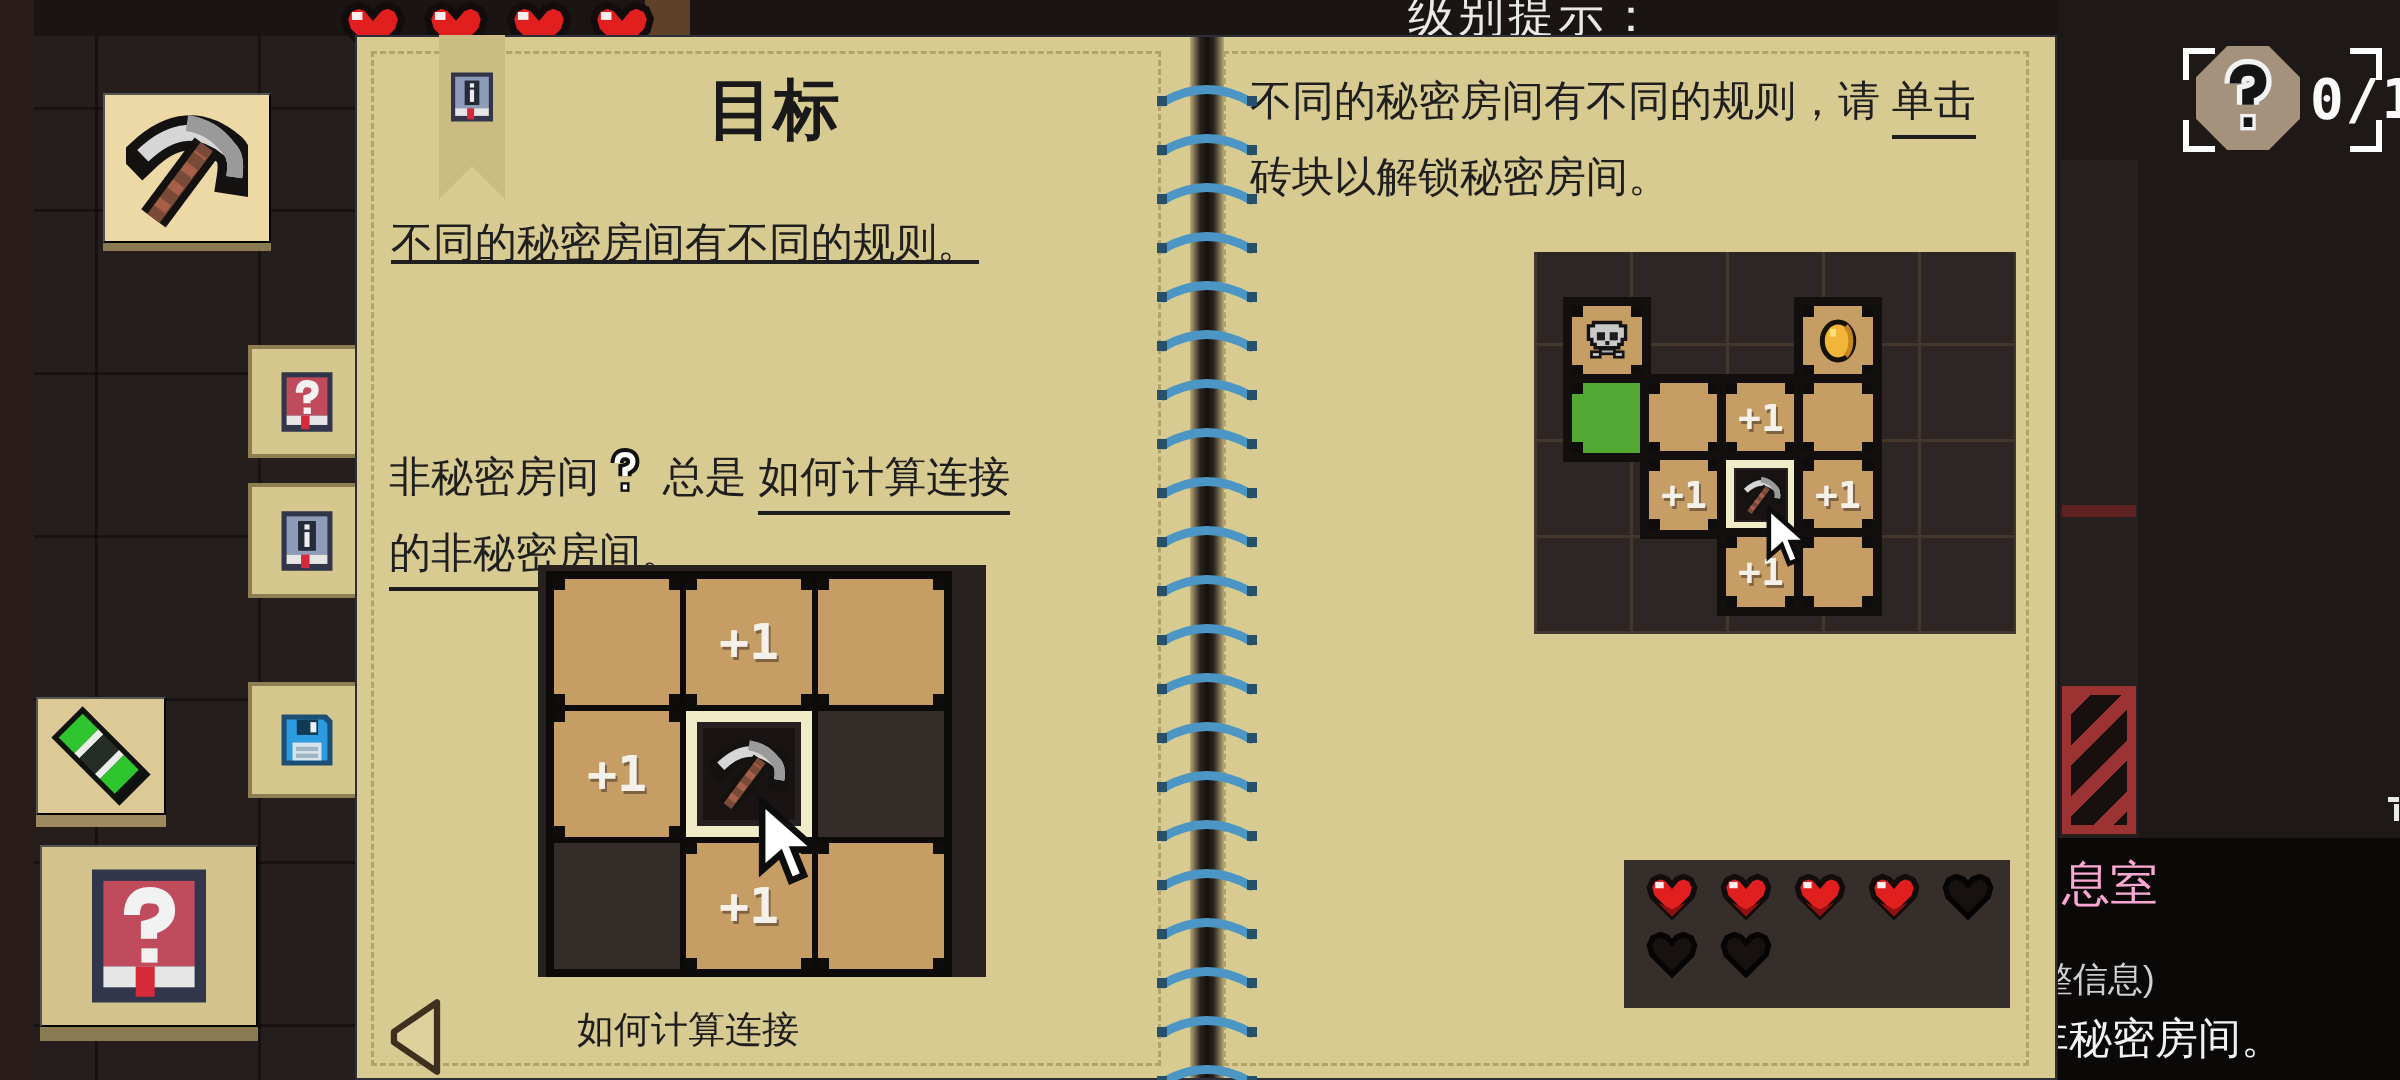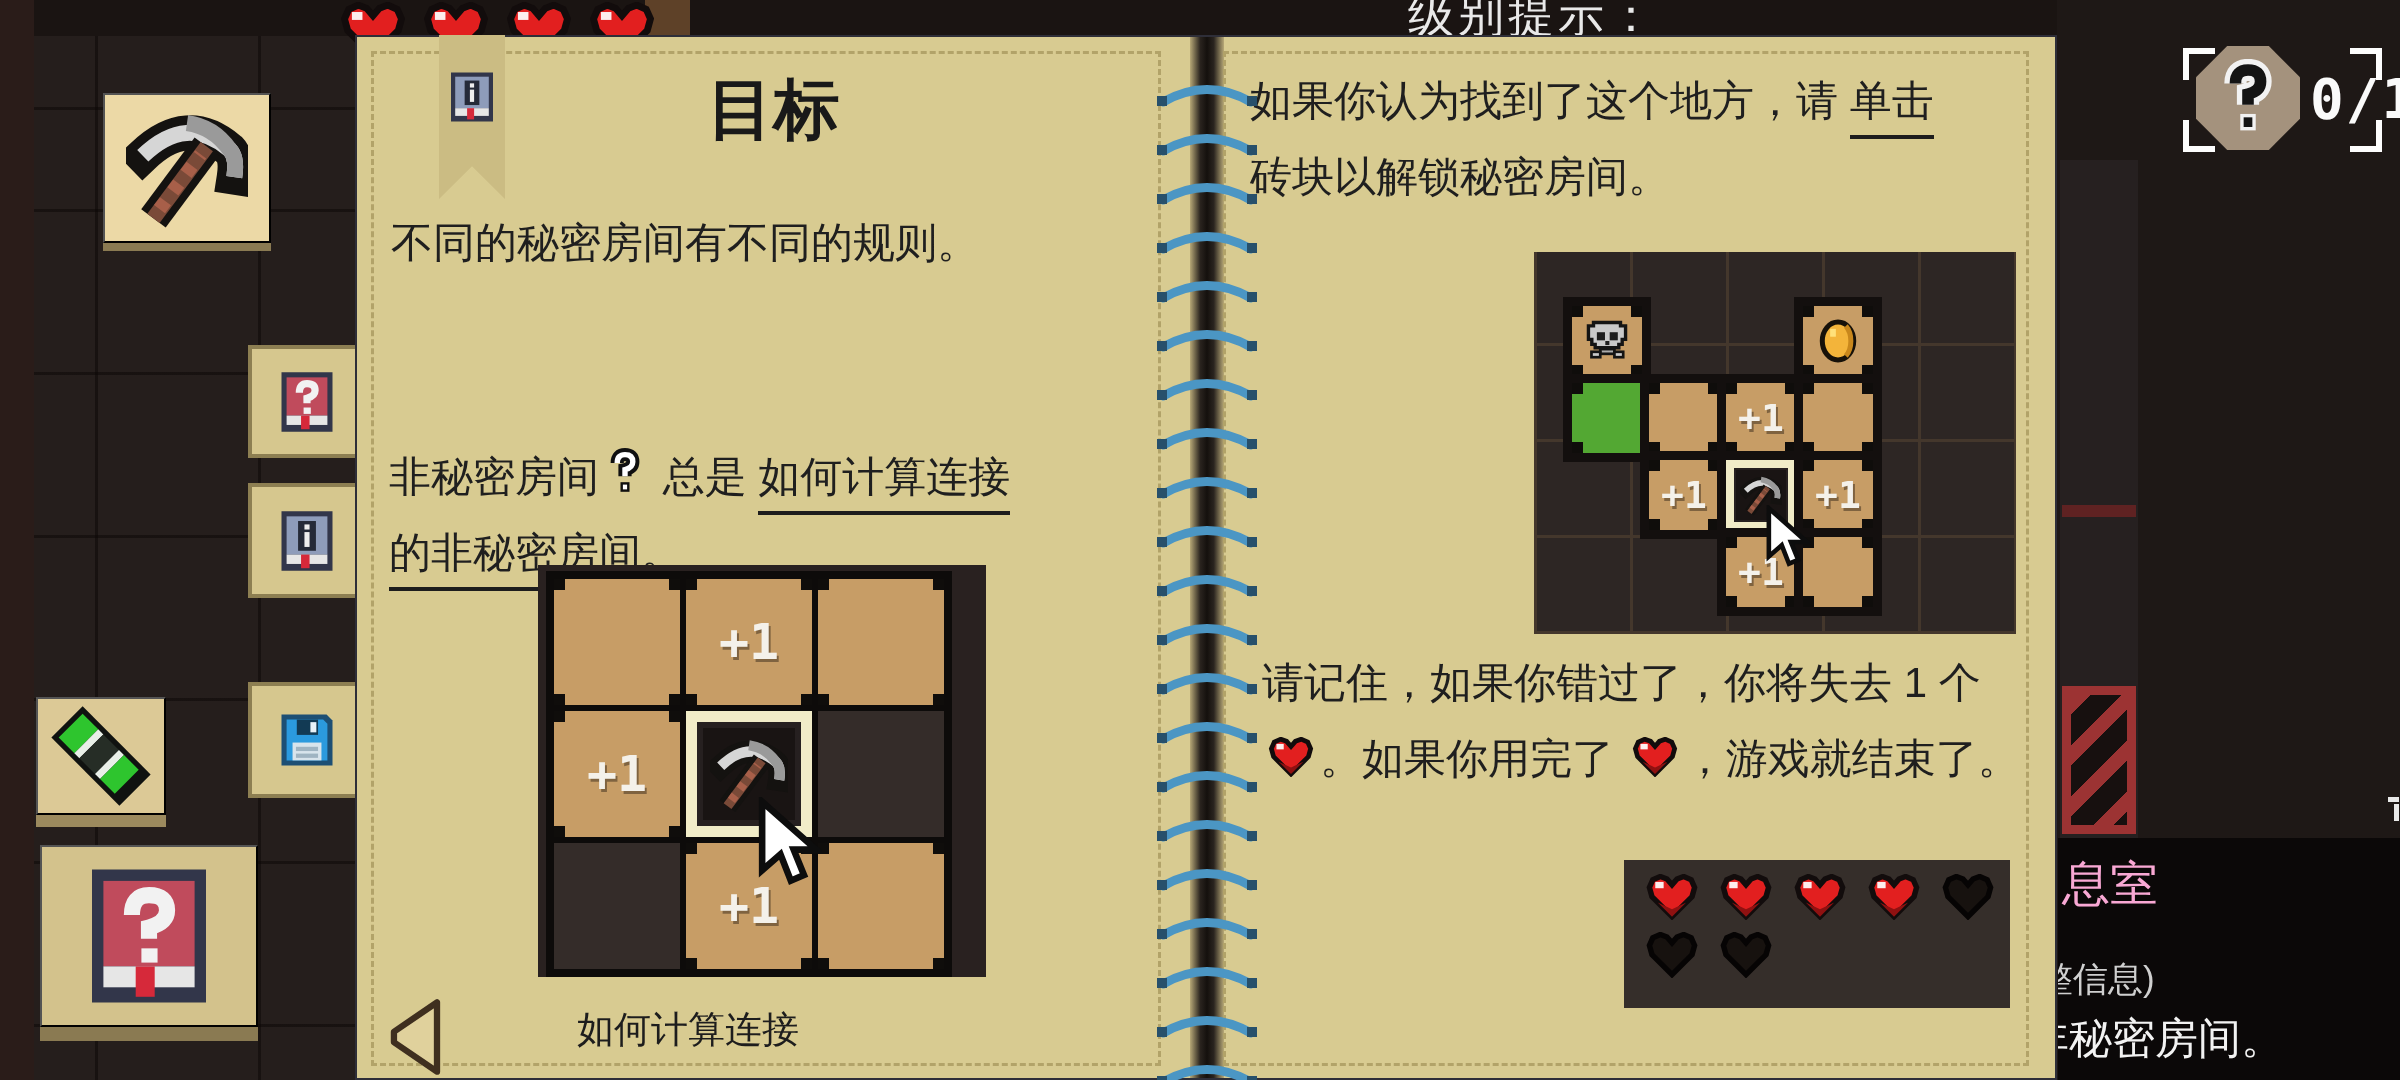--- a/index.html
+++ b/index.html
@@ -71,21 +71,21 @@
   .stitch{width:104px;height:34px;}
   
   #ribbon{left:82px;top:-2px;width:66px;height:164px;background:#cbbc83;
     clip-path:polygon(0 0,100% 0,100% 100%,50% 80%,0 100%);
     filter:drop-shadow(3px 0 0 #46403a) drop-shadow(-3px 0 0 #46403a) drop-shadow(0 3px 0 #46403a);
     display:flex;justify-content:center;z-index:8;}
   #ribbon svg{width:56px;height:56px;margin-top:34px;}
   
   #page-title{left:0px;top:28px;width:833px;text-align:center;font-size:66px;font-weight:600;color:#191919;}
   .body-txt{color:#1f1f1f;font-size:42px;line-height:76px;white-space:nowrap;}
-  #lp-para1{left:34px;top:168px;}
+  #lp-para1{left:34px;top:168px;text-decoration:underline;}
   #lp-para2{left:32px;top:402px;}
   .uline{border-bottom:4px solid #1d1d1d;padding-bottom:11px;}
   .qinline{width:36px;height:58px;vertical-align:-10px;margin:0 8px;}
   #lp-caption{left:220px;top:968px;font-size:37px;color:#1d1d1d;}
   #prev-btn{left:22px;top:958px;width:74px;height:84px;background:none;border:none;padding:0;cursor:pointer;}
   #prev-btn svg{width:74px;height:84px;}
   
   #rp-para1{left:893px;top:26px;}
   #rp-para2{left:905px;top:608px;}
   .heart-inline{width:46px;height:40px;vertical-align:-4px;margin:0 6px;}
@@ -459,21 +459,21 @@
     </div>
 
     <button id="prev-btn" class="abs">
       <svg>
           <use href="#sym-prev"></use>
         </svg>
     </button>
     <div id="lp-caption" class="abs">如何计算连接</div>
 
     <div id="rp-para1" class="abs body-txt">
-      <div><span>如果你认为找到了这个地方，请 </span><span class="uline">单击</span></div>
+      <div><span>不同的秘密房间有不同的规则，请 </span><span class="uline">单击</span></div>
       <div><span>砖块以解锁秘密房间。</span></div>
     </div>
 
     <div id="grid2" class="abs">
       <div class="cluster">
           <div class="tile blk t-tan">
             <svg class="gicon">
               <use href="#sym-skull"></use>
             </svg>
           </div>
@@ -511,28 +511,20 @@
           <div class="tile blk t-tan">
             <span class="plus">+1</span>
           </div>
           <div class="tile blk t-tan"></div>
         </div>
       <svg id="cur2" class="cursor">
           <use href="#sym-cursor"></use>
         </svg>
     </div>
 
-    <div id="rp-para2" class="abs body-txt">
-      <div><span>请记住，如果你错过了，你将失去 1 个</span></div>
-      <div><svg class="heart-inline">
-            <use href="#sym-heart-full"></use>
-          </svg><span>。如果你用完了 </span><svg class="heart-inline">
-            <use href="#sym-heart-full"></use>
-          </svg><span>，游戏就结束了。</span></div>
-    </div>
 
     <div id="hearts-box" class="abs">
         <svg class="">
           <use href="#sym-heart-full"></use>
         </svg>
         <svg class="">
           <use href="#sym-heart-full"></use>
         </svg>
         <svg class="">
           <use href="#sym-heart-full"></use>

